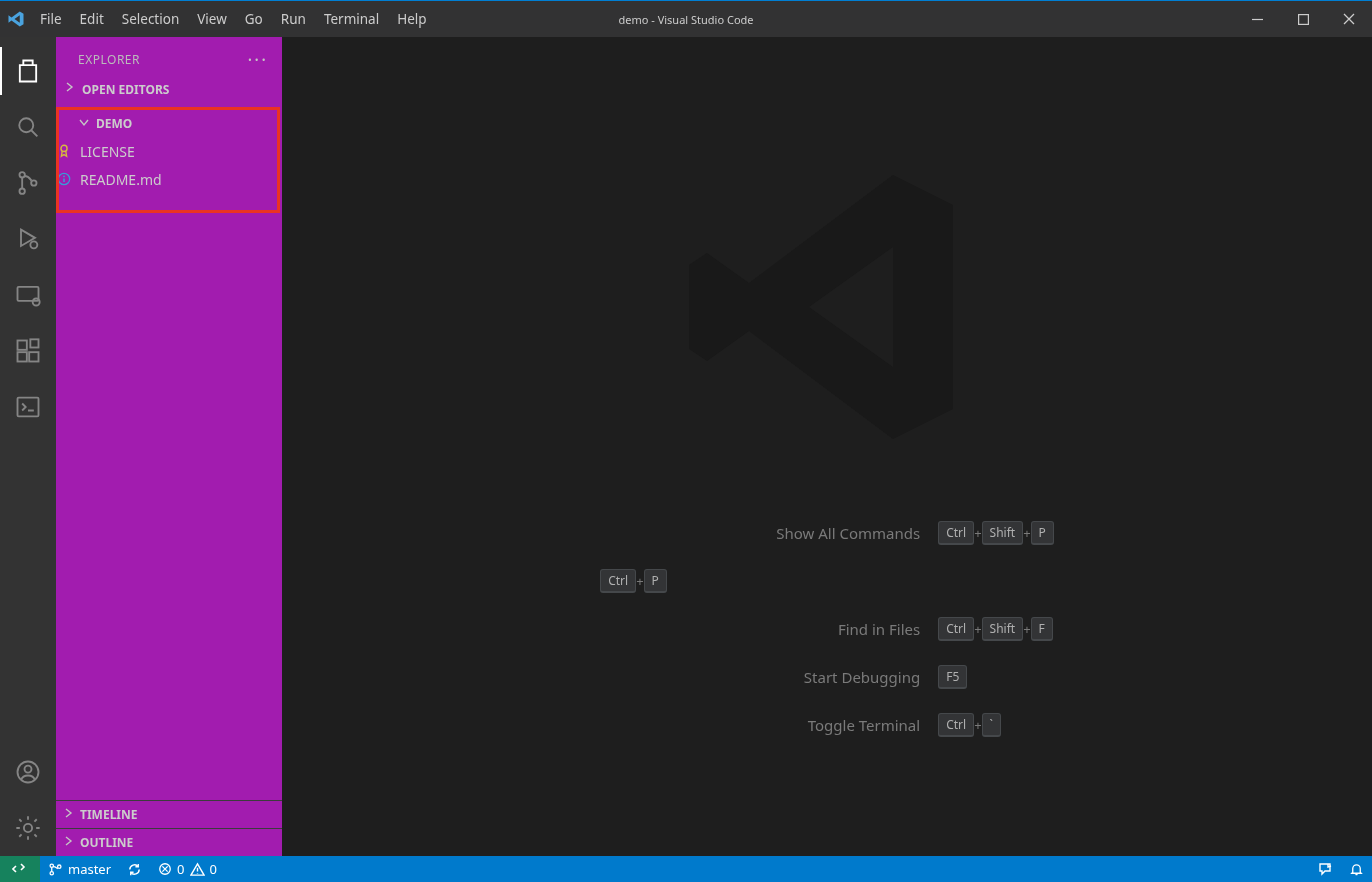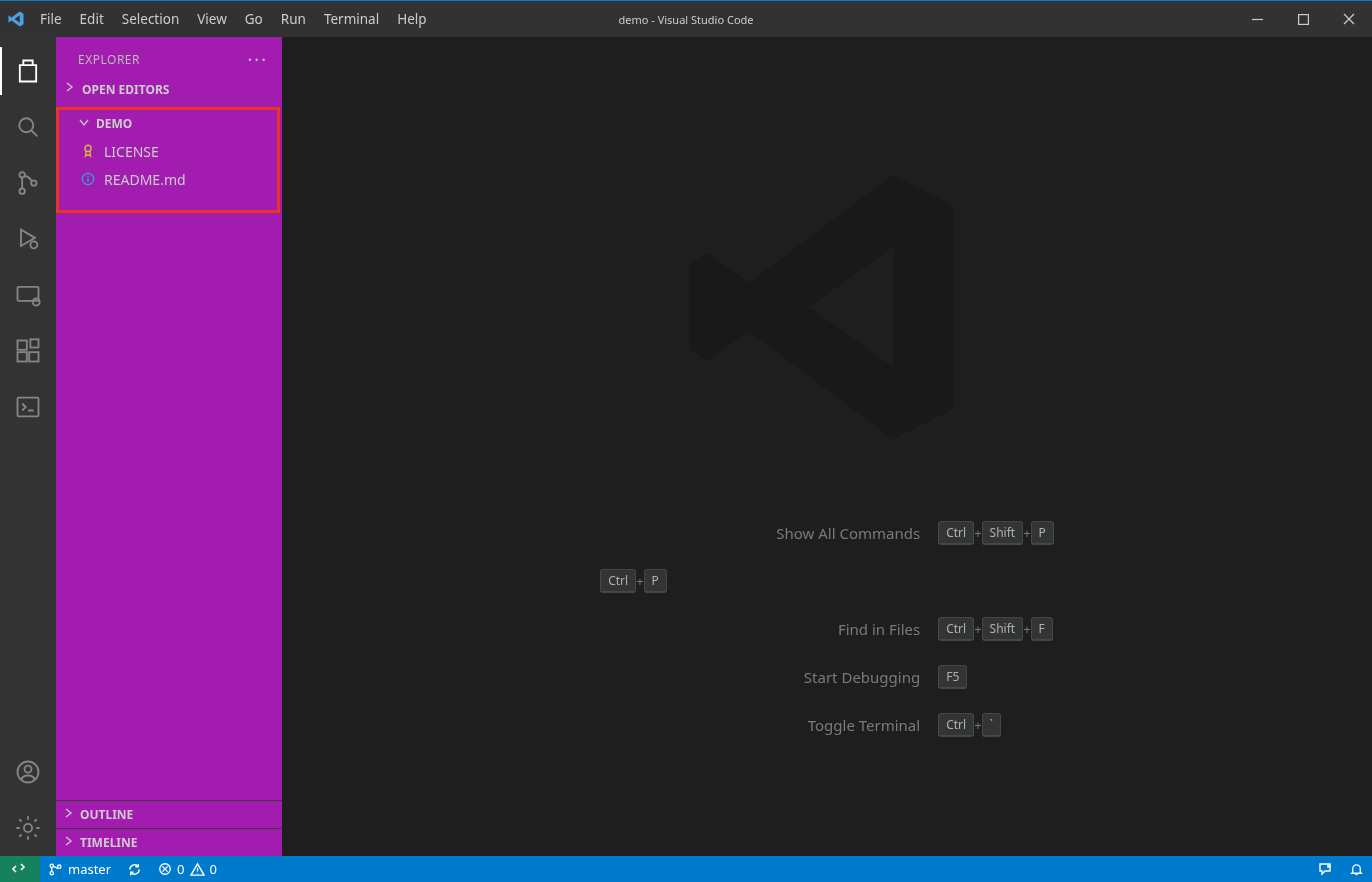--- a/index.html
+++ b/index.html
@@ -142,21 +142,20 @@
     font-size: 12px;
     padding-left: 22px;
     color: #cccccc;
     cursor: pointer;
   }
   .file-row {
     height: 28px;
     display: flex;
     align-items: center;
     gap: 8px;
-    padding-left: 24px;
     font-size: 14px;
     color: #cccccc;
     cursor: pointer;
   }
   .file-icon { width: 16px; display:flex; justify-content:center; }
   .highlight-box {
     position: absolute;
     border: 3px solid #eb3323;
     pointer-events: none;
   }
@@ -395,29 +394,29 @@
       </div>
     </div>
 
     <div class="sidebar-bottom">
       <div class="section-header-line">
         <span class="chevron">
           <svg width="12" height="12" viewBox="0 0 12 12">
               <path d="M4 2l5 4-5 4" fill="none" stroke="#c5c5c5" stroke-width="1.4"></path>
             </svg>
         </span>
-        <span>OUTLINE</span>
+        <span>TIMELINE</span>
       </div>
       <div class="section-header-line">
         <span class="chevron">
           <svg width="12" height="12" viewBox="0 0 12 12">
               <path d="M4 2l5 4-5 4" fill="none" stroke="#c5c5c5" stroke-width="1.4"></path>
             </svg>
         </span>
-        <span>TIMELINE</span>
+        <span>OUTLINE</span>
       </div>
     </div>
 
     <div class="highlight-box" style="top:70px; left:0px; width:224px; height:106px;"></div>
   </div>
 
   <div class="editor-area">
     <div class="watermark-logo">
       <svg width="300" height="300" viewBox="0 0 100 100">
         <path d="M72 6 L92 16 L92 84 L72 94 L24 58 L10 68 L4 64 L4 36 L10 32 L24 42 Z M72 30 L44 50 L72 70 Z" fill="#191919"></path>

